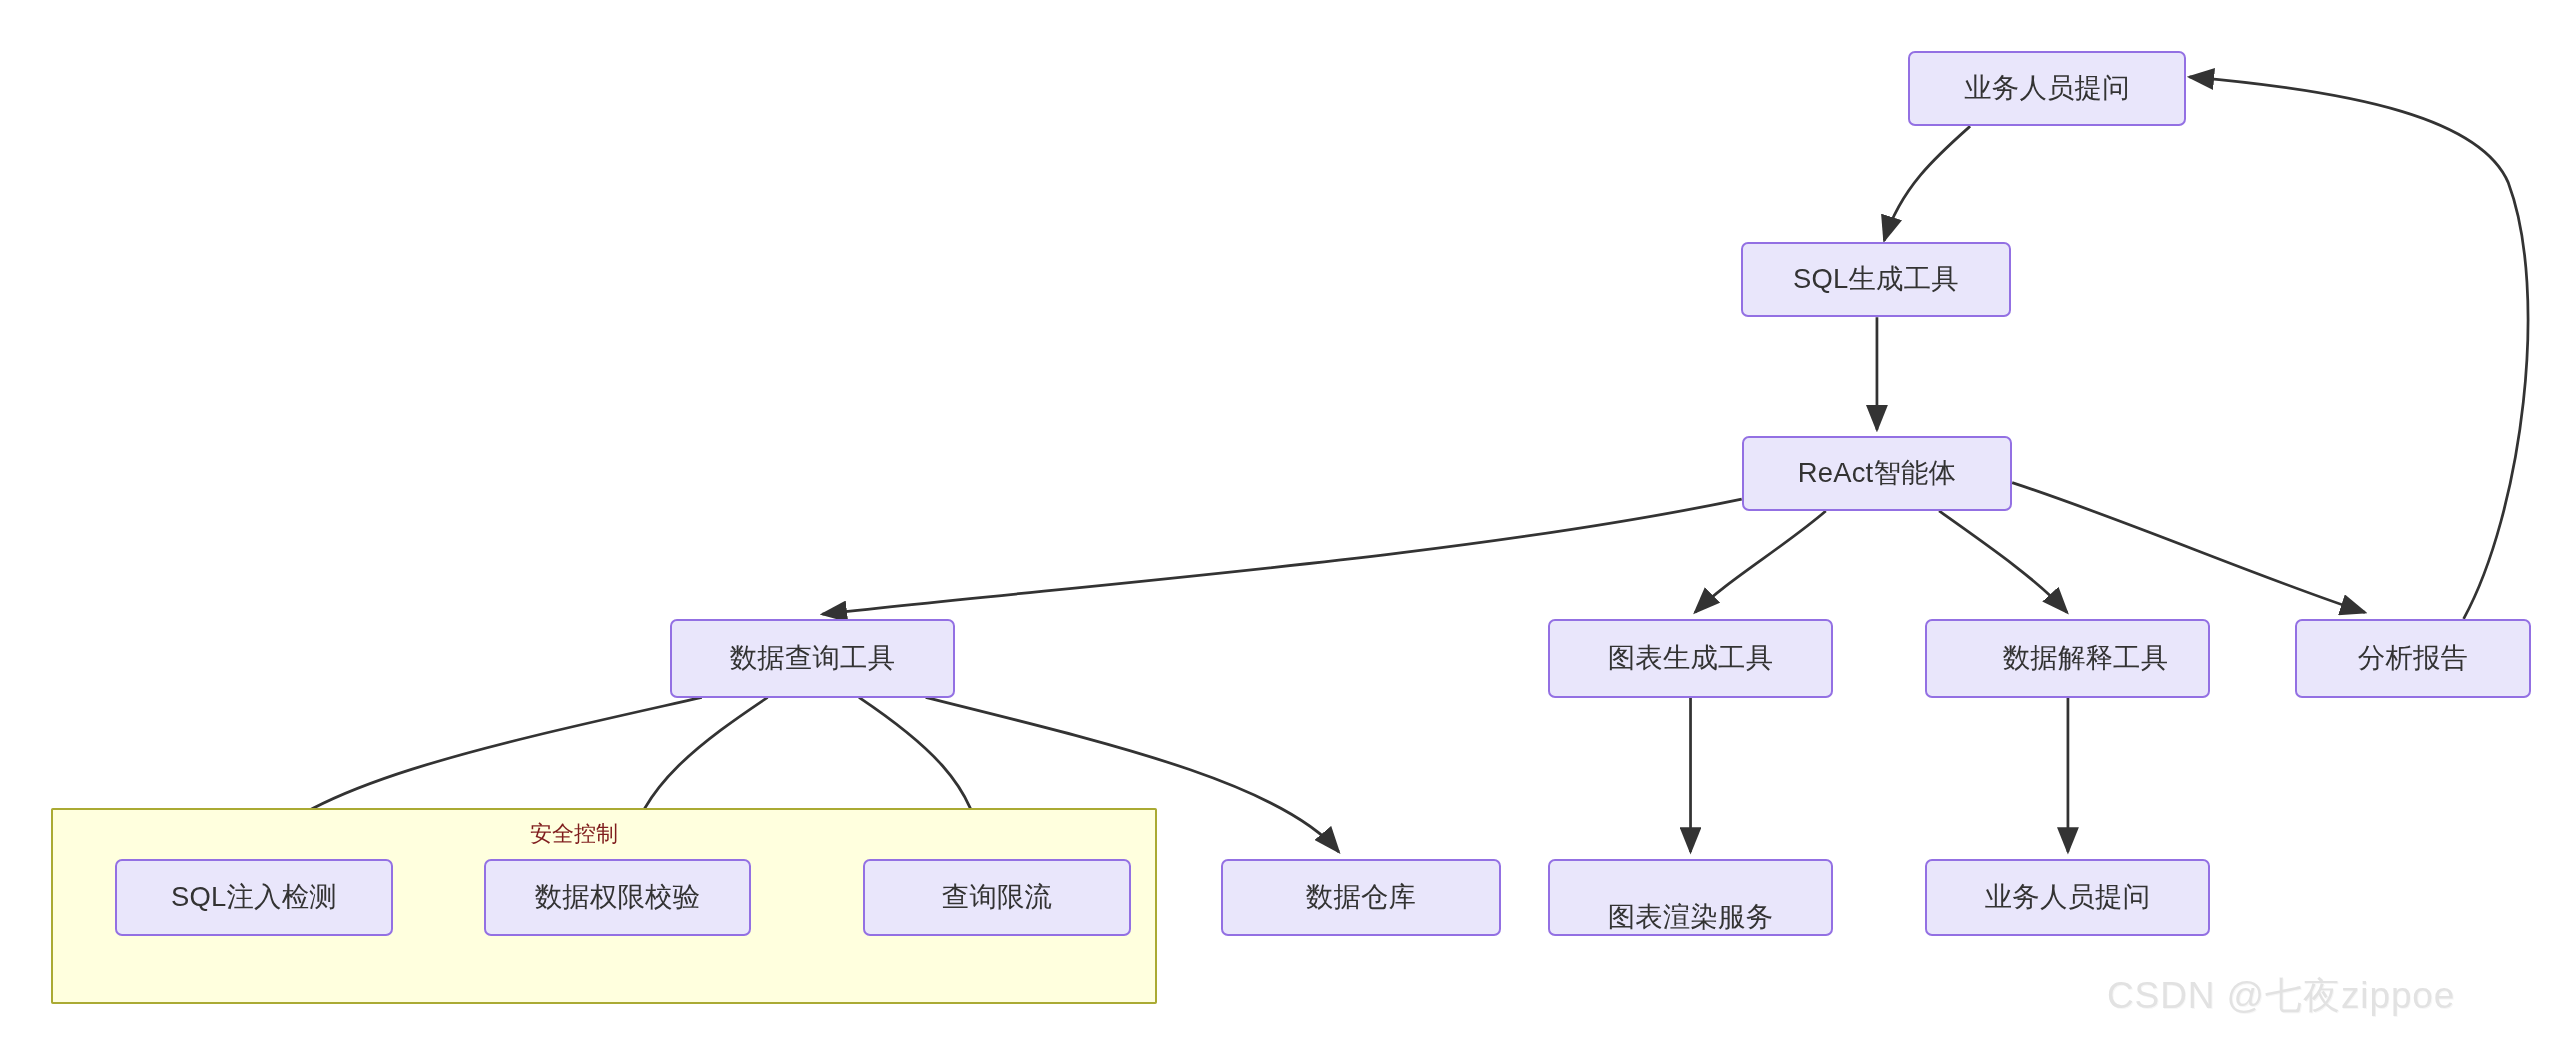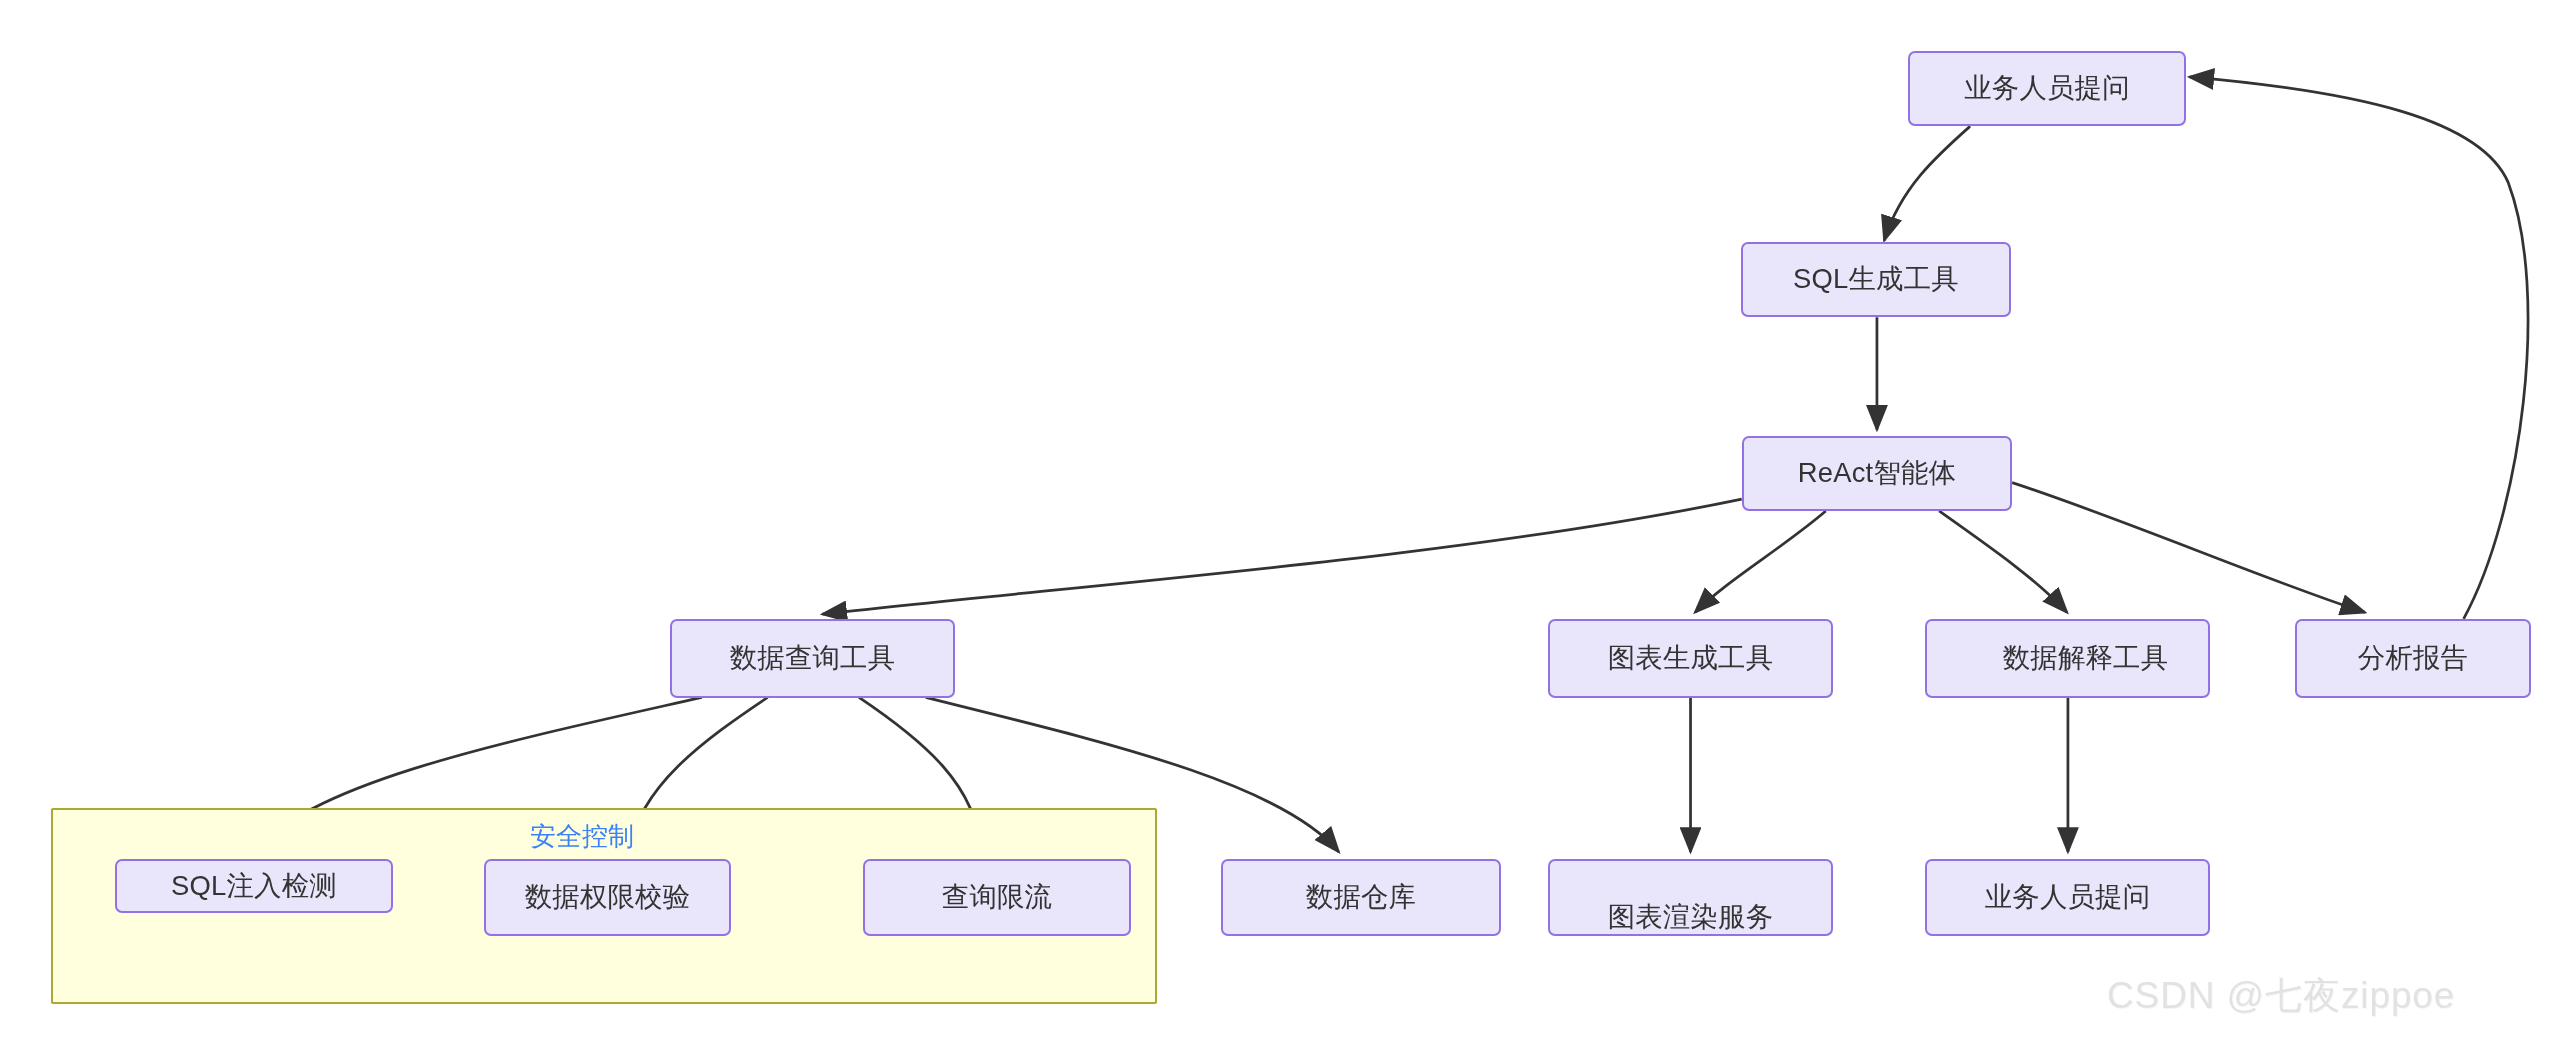--- a/index.html
+++ b/index.html
@@ -42,22 +42,22 @@
   .cluster {
     position: absolute;
     box-sizing: border-box;
     background: #ffffde;
     border: 2.7px solid #aaaa33;
     border-radius: 1.8px;
     z-index: 1;
   }
   .cluster-label {
     position: absolute;
-    color: #3b82f6;
-    font-size: 26px;
+    color: #7f1d1d;
+    font-size: 22px;
     white-space: nowrap;
     z-index: 3;
     text-align: right;
   }
   .watermark {
     position: absolute;
     color: #e2e2e2;
     font-size: 37px;
     white-space: nowrap;
     letter-spacing: 0.9px;
@@ -112,24 +112,24 @@
       </div>
       <div class="node" style="left: 1548px; top: 619px; width: 285px; height: 79px;">
         <span>图表生成工具</span>
       </div>
       <div class="node" style="left: 1925px; top: 619px; width: 285px; height: 79px; padding-left: 36px;">
         <span>数据解释工具</span>
       </div>
       <div class="node" style="left: 2295px; top: 619px; width: 236px; height: 79px;">
         <span>分析报告</span>
       </div>
-      <div class="node" style="left: 115px; top: 859px; width: 278px; height: 54px;">
+      <div class="node" style="left: 115px; top: 859px; width: 278px; height: 77px;">
         <span>SQL注入检测</span>
       </div>
-      <div class="node" style="left: 484px; top: 859px; width: 247px; height: 77px;">
+      <div class="node" style="left: 484px; top: 859px; width: 267px; height: 77px;">
         <span>数据权限校验</span>
       </div>
       <div class="node" style="left: 863px; top: 859px; width: 268px; height: 77px;">
         <span>查询限流</span>
       </div>
       <div class="node" style="left: 1221px; top: 859px; width: 280px; height: 77px;">
         <span>数据仓库</span>
       </div>
       <div class="node" style="left: 1548px; top: 859px; width: 285px; height: 77px; align-items: flex-end;">
         <span>图表渲染服务</span>

